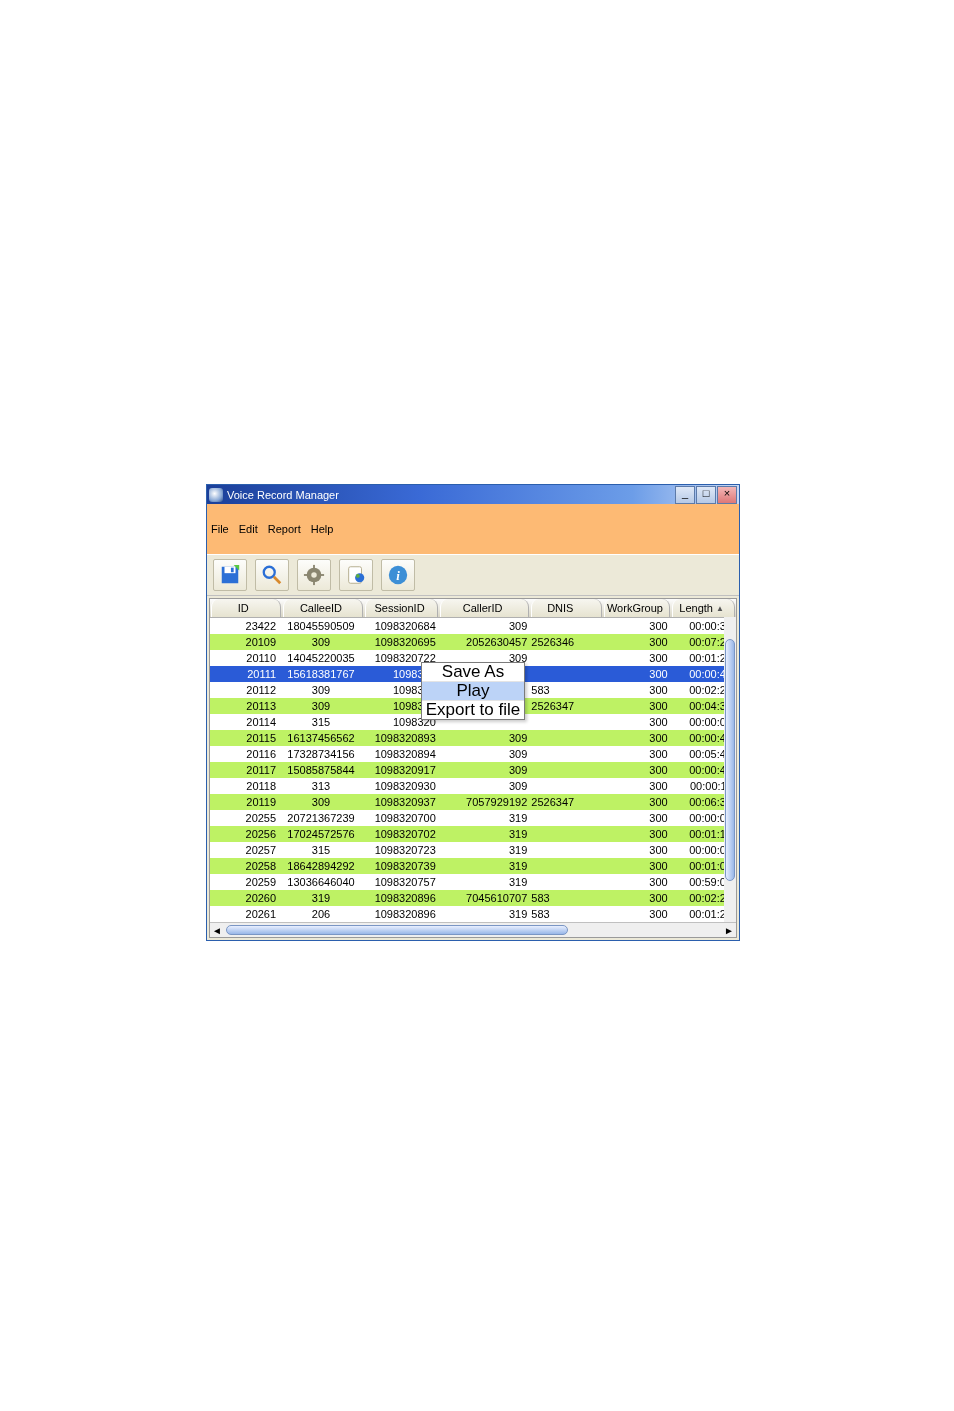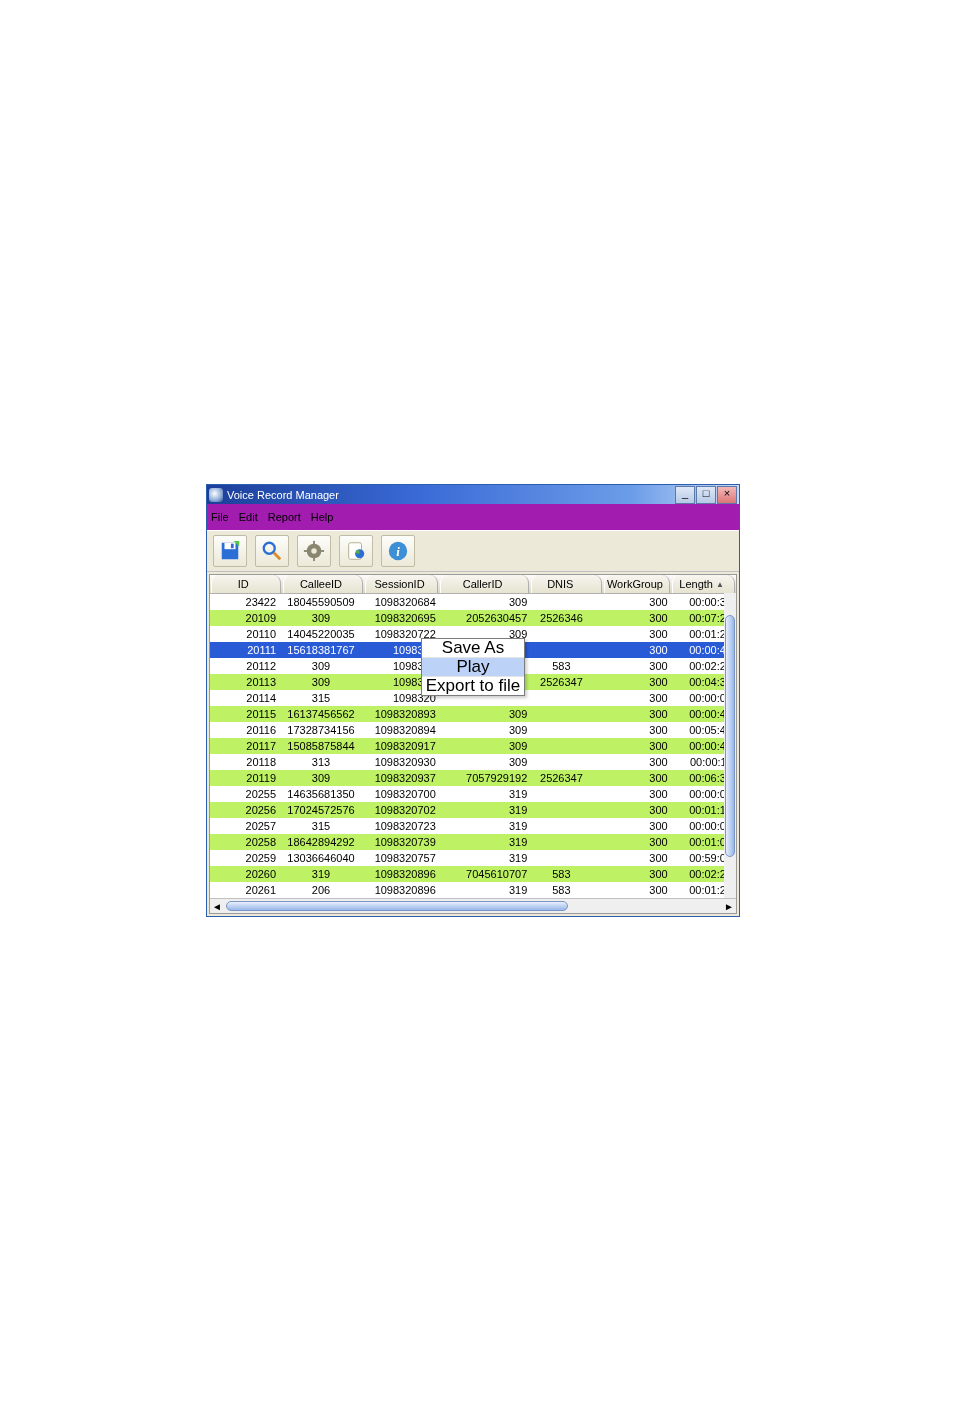--- a/index.html
+++ b/index.html
@@ -4,41 +4,41 @@
 <style>
 html,body{margin:0;padding:0;background:#fff}
 body{font-family:"Tahoma",sans-serif;font-size:11px;color:#000;width:954px;height:1411px;position:relative}
 .window{position:absolute;left:206px;top:484px;width:532px;border:1px solid #2b5fad;background:#ece9d8}
 .titlebar{height:19px;background:linear-gradient(90deg,#1b3f99 0%,#3a6ad6 40%,#6c9de8 80%,#cad9f4 100%);color:#fff;font-weight:normal;display:flex;align-items:center;padding:0 2px}
 .titlebar .app-icon{width:14px;height:14px;margin-right:4px;background:radial-gradient(circle at 40% 40%,#fff 0%,#8aa9d6 60%,#28498c 100%);border-radius:3px;flex:0 0 auto}
 .titlebar .title{flex:1;font-size:11px}
 .winbtns{display:flex;gap:1px}
 .winbtn{width:18px;height:16px;background:linear-gradient(#dfe8f7,#b6c9e6);border:1px solid #5c7aa9;font-family:Arial,sans-serif;font-size:11px;line-height:13px;text-align:center;color:#000;cursor:default}
 .winbtn.close{background:linear-gradient(#f3b7b7,#d77)}
-.menubar{height:18px;background:#a21caf;display:flex;align-items:center;padding:4px 4px;gap:10px;font-size:11px}
+.menubar{height:18px;background:#fdba74;display:flex;align-items:center;padding:16px 4px;gap:10px;font-size:11px}
 .menubar span{cursor:default}
 .toolbar{height:36px;background:#ece9d8;display:flex;align-items:center;padding:2px 6px;gap:8px;border-bottom:1px solid #c0c0c0;border-top:1px solid #fff}
 .tbtn{width:32px;height:30px;border:1px solid #c0bca6;background:linear-gradient(#fdfdfb,#ece9d8);border-radius:2px;display:flex;align-items:center;justify-content:center;cursor:default}
 .tbtn svg{width:22px;height:22px}
 .grid-area{background:#fff;border:1px solid #9a9a9a;margin:2px;position:relative}
 .grid-header{display:flex;height:18px;background:linear-gradient(#fdfdfd,#d9d6c6);border-bottom:1px solid #b0b0b0}
 .gh{border-left:1px solid #fff;border-right:1px solid #b0b0b0;display:flex;align-items:center;justify-content:center;font-size:11px;cursor:default;background:linear-gradient(#f7f6f0,#e6e3d0);border-top-left-radius:8px;border-top-right-radius:8px;margin:0 1px}
 .gh .sort{margin-left:3px;font-size:8px;color:#555}
 .grid-body{height:304px;overflow:hidden;position:relative}
 .vscroll{position:absolute;right:0;top:18px;bottom:0;width:12px;background:#efefef}
 .vscroll .thumb{position:absolute;left:1px;right:1px;top:22px;height:240px;background:linear-gradient(90deg,#e8efff,#99b7e8);border:1px solid #7a96c5;border-radius:6px}
 .row{display:flex;height:16px;align-items:center}
 .row.alt{background:#bef264}
 .row.sel{background:#2a5bd7;color:#fff}
 .cell{overflow:hidden;white-space:nowrap;text-align:center;font-size:11px}
 .c0{width:68px;text-align:right;padding-right:6px}
 .c1{width:80px;text-align:center;padding-right:4px}
 .c2{width:74px;text-align:right;padding-right:4px}
 .c3{width:90px;text-align:right;padding-right:4px}
-.c4{width:62px;text-align:center;padding-right:12px}
+.c4{width:62px;text-align:left;padding-right:12px}
 .c5{width:66px;text-align:right;padding-right:4px}
 .c6{width:62px;text-align:right;padding-right:4px}
 .gh.c0{width:68px}.gh.c1{width:80px}.gh.c2{width:74px}.gh.c3{width:90px}.gh.c4{width:62px}.gh.c5{width:66px}.gh.c6{width:62px}
 .hscroll{height:14px;background:#efefef;display:flex;align-items:center;position:relative;border-top:1px solid #c0c0c0}
 .hscroll .arrow{width:14px;height:12px;display:flex;align-items:center;justify-content:center;font-size:10px;color:#000;cursor:default}
 .hscroll .track{flex:1;position:relative;height:12px}
 .hscroll .thumb{position:absolute;left:2px;top:1px;height:8px;width:340px;background:linear-gradient(#e8efff,#99b7e8);border:1px solid #7a96c5;border-radius:5px}
 .ctxmenu{position:absolute;left:211px;top:44px;width:102px;background:#fff;border:1px solid #7b7b7b;box-shadow:2px 2px 3px rgba(0,0,0,.2);z-index:10}
 .ctxitem{height:18px;display:flex;align-items:center;justify-content:center;font-size:17px;border-bottom:1px solid #e4e4e4;cursor:default}
 .ctxitem:last-child{border-bottom:none}
@@ -237,21 +237,21 @@
           <div class="cell c0">20119</div>
           <div class="cell c1">309</div>
           <div class="cell c2">1098320937</div>
           <div class="cell c3">7057929192</div>
           <div class="cell c4">2526347</div>
           <div class="cell c5">300</div>
           <div class="cell c6">00:06:34</div>
         </div>
         <div class="row">
           <div class="cell c0">20255</div>
-          <div class="cell c1">14635681350</div>
+          <div class="cell c1">20721367239</div>
           <div class="cell c2">1098320700</div>
           <div class="cell c3">319</div>
           <div class="cell c4"></div>
           <div class="cell c5">300</div>
           <div class="cell c6">00:00:02</div>
         </div>
         <div class="row alt">
           <div class="cell c0">20256</div>
           <div class="cell c1">17024572576</div>
           <div class="cell c2">1098320702</div>

